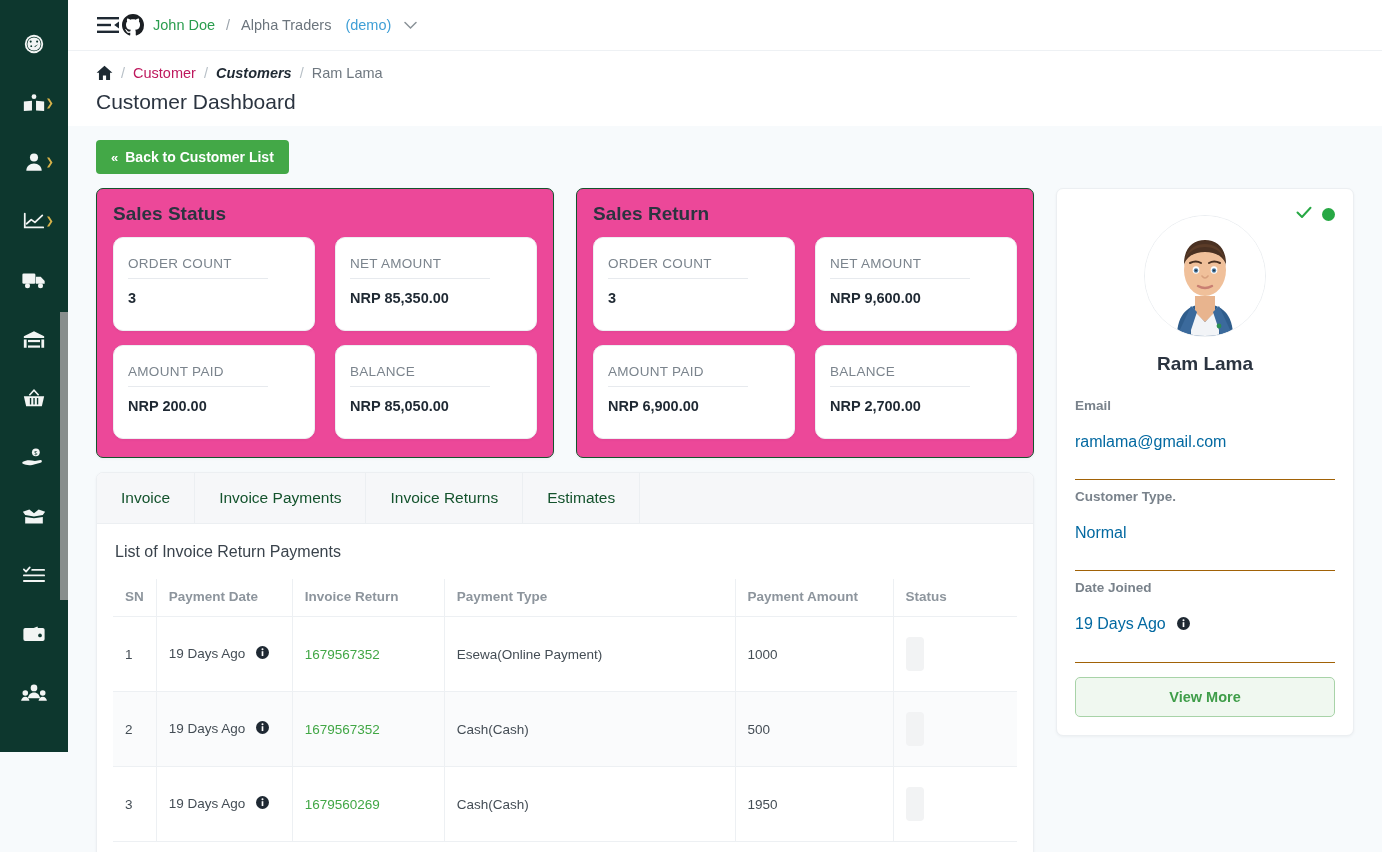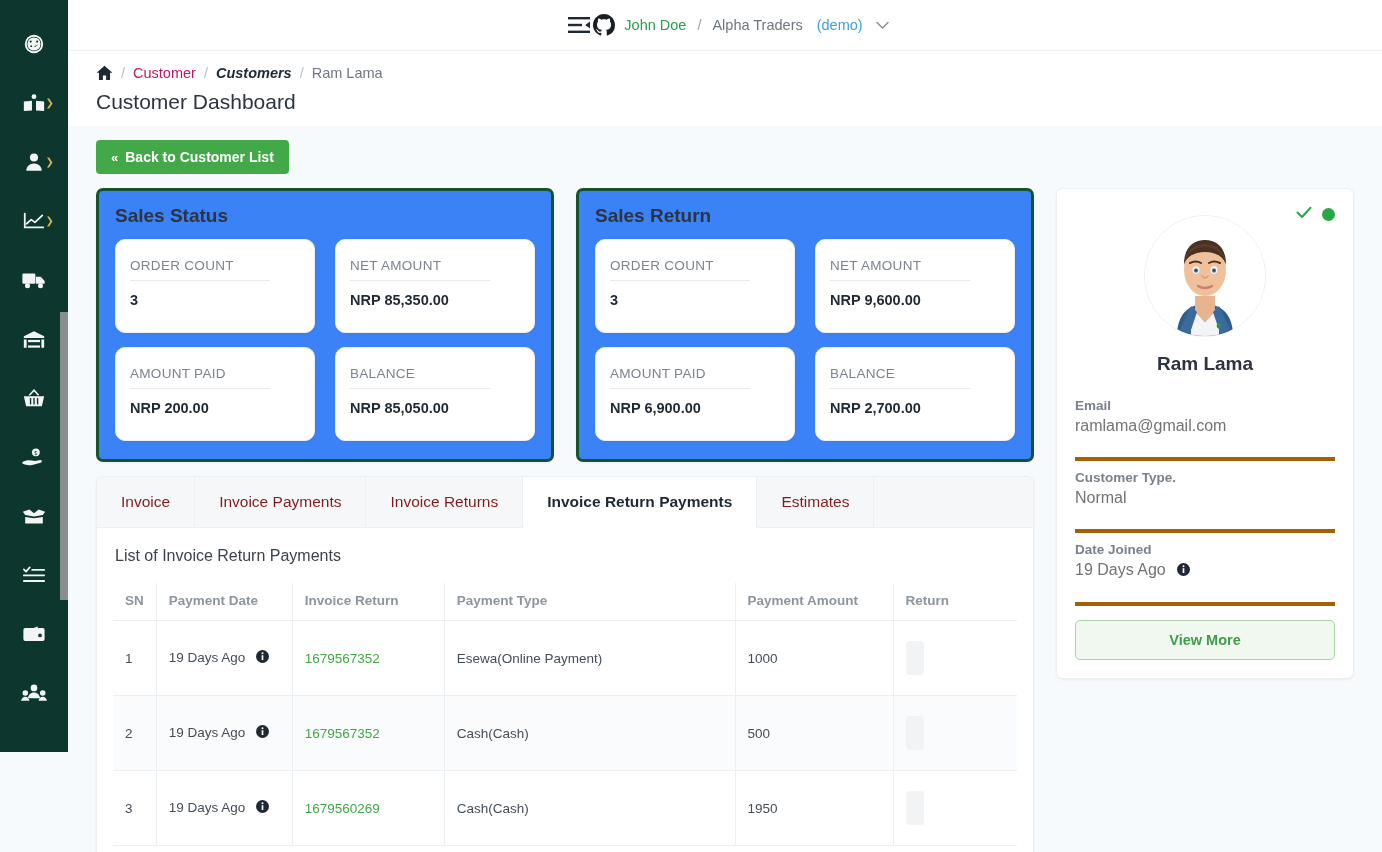--- a/index.html
+++ b/index.html
@@ -36,21 +36,21 @@
     width: 8px; height: 288px;
     background: #888e8d; border-radius: 0;
   }
 
   
   .main { flex: 1; display: flex; flex-direction: column; min-width: 0; background: #f7fafc; }
 
   
   .topbar {
     height: 51px; background: #ffffff;
-    display: flex; align-items: center; justify-content: center;
+    display: flex; align-items: center; justify-content: flex-start;
     padding: 0 22px 0 28px;
     border-bottom: 1px solid #eef1f4;
     flex: 0 0 51px;
   }
   .fold-btn { width: 26px; height: 22px; cursor: pointer; display: flex; align-items: center; }
   .user-area { display: flex; align-items: center; gap: 9px; cursor: pointer; font-size: 14.5px; }
   .gh-icon { width: 22px; height: 22px; }
   .u-name { color: #2a9d4e; }
   .u-sep { color: #9aa3ab; margin: 0 2px; }
   .u-org { color: #6c757d; }
@@ -78,22 +78,22 @@
   }
   .back-btn .chev { font-size: 13px; }
 
   
   .row { display: flex; gap: 22px; margin-top: 14px; align-items: flex-start; }
   .left-col { flex: 1 1 auto; min-width: 0; }
   .right-col { flex: 0 0 298px; }
 
   .panels { display: flex; gap: 22px; }
   .panel {
-    background: #3b82f6; border-radius: 7px;
-    border: 3px solid #14532d;
+    background: #ec4899; border-radius: 7px;
+    border: 1px solid #14532d;
     box-shadow: 0 1px 3px rgba(20,30,50,.05);
     padding: 14px 16px 18px 16px;
     flex: 1 1 0; min-width: 0;
   }
   .panel h2 { font-size: 19px; font-weight: bold; color: #2b3440; margin-bottom: 12px; }
   .stat-grid { display: grid; grid-template-columns: 1fr 1fr; gap: 14px 20px; }
   .stat {
     background: #fff; border: 1px solid #eceff2; border-radius: 10px;
     box-shadow: 0 1px 3px rgba(20,30,50,.05);
     padding: 16px 14px 22px 14px;
@@ -108,21 +108,21 @@
 
   
   .tabcard {
     background: #fff; border-radius: 7px;
     border: 1px solid #eceff2;
     box-shadow: 0 1px 3px rgba(20,30,50,.05);
     margin-top: 14px; overflow: hidden;
   }
   .tabs { display: flex; background: #f6f7f9; border-bottom: 1px solid #eceff2; }
   .tab {
-    padding: 16px 24px; font-size: 15.5px; color: #7f1d1d;
+    padding: 16px 24px; font-size: 15.5px; color: #14532d;
     cursor: pointer; border-right: 1px solid #eceff2;
     background: #f6f7f9; white-space: nowrap;
   }
   .tab.active {
     background: #ffffff; color: #1f2933; font-weight: bold;
     border-bottom: 1px solid #fff; margin-bottom: -1px;
   }
   .tabbody { padding: 16px 16px 14px 16px; }
   .list-title { font-size: 16px; color: #3a434c; margin: 3px 0 18px 2px; }
 
@@ -162,24 +162,24 @@
     padding: 16px 18px 18px 18px; position: relative;
   }
   .cc-status { position: absolute; top: 16px; right: 18px; display: flex; align-items: center; gap: 10px; }
   .cc-dot { width: 13px; height: 13px; border-radius: 50%; background: #27a844; }
   .avatar-wrap {
     width: 122px; height: 122px; margin: 10px auto 0 auto;
     border-radius: 50%; border: 1px solid #ebeef1;
     overflow: hidden; background: #fff;
   }
   .cc-name { text-align: center; font-size: 19px; font-weight: bold; color: #2b3440; margin: 16px 0 14px 0; }
-  .cc-field { border-bottom: 4px solid #a16207; padding: 9px 0 22px 0; }
+  .cc-field { border-bottom: 1px solid #a16207; padding: 9px 0 28px 0; }
   .cc-field:first-of-type { border-top: none; }
   .cc-k { font-size: 13.5px; color: #79828b; font-weight: bold; }
-  .cc-v { font-size: 16px; color: #737373; margin-top: 4px; }
+  .cc-v { font-size: 16px; color: #0369a1; margin-top: 20px; }
   .view-more {
     display: block; width: 100%; margin-top: 14px;
     background: #f0f8f0; border: 1px solid #a8d3a8; border-radius: 5px;
     color: #3f9d49; font-size: 14.5px; font-weight: bold;
     padding: 11px 0; cursor: pointer; font-family: inherit;
   }
 </style>
 </head>
 <body>
 
@@ -433,36 +433,35 @@
               </div>
             </section>
 
           </div>
 
           <div class="tabcard">
             <div class="tabs">
               <div class="tab">Invoice</div>
               <div class="tab">Invoice Payments</div>
               <div class="tab">Invoice Returns</div>
-              <div class="tab active">Invoice Return Payments</div>
               <div class="tab">Estimates</div>
             </div>
 
             <div class="tabbody">
               <div class="list-title">List of Invoice Return Payments</div>
 
               <table>
                 <thead>
                   <tr>
                     <th class="c-sn">SN</th>
                     <th class="c-date">Payment Date</th>
                     <th class="c-ret">Invoice Return</th>
                     <th>Payment Type</th>
                     <th class="c-amt">Payment Amount</th>
-                    <th class="c-status">Return</th>
+                    <th class="c-status">Status</th>
                   </tr>
                 </thead>
                 <tbody>
                   <tr>
                     <td>1</td>
                     <td>
                       <span>19 Days Ago</span>
                       <span class="info-ic">
                         <svg width="13" height="13" viewBox="0 0 14 14" fill="#1f2933">
                           <circle cx="7" cy="7" r="7"></circle>

